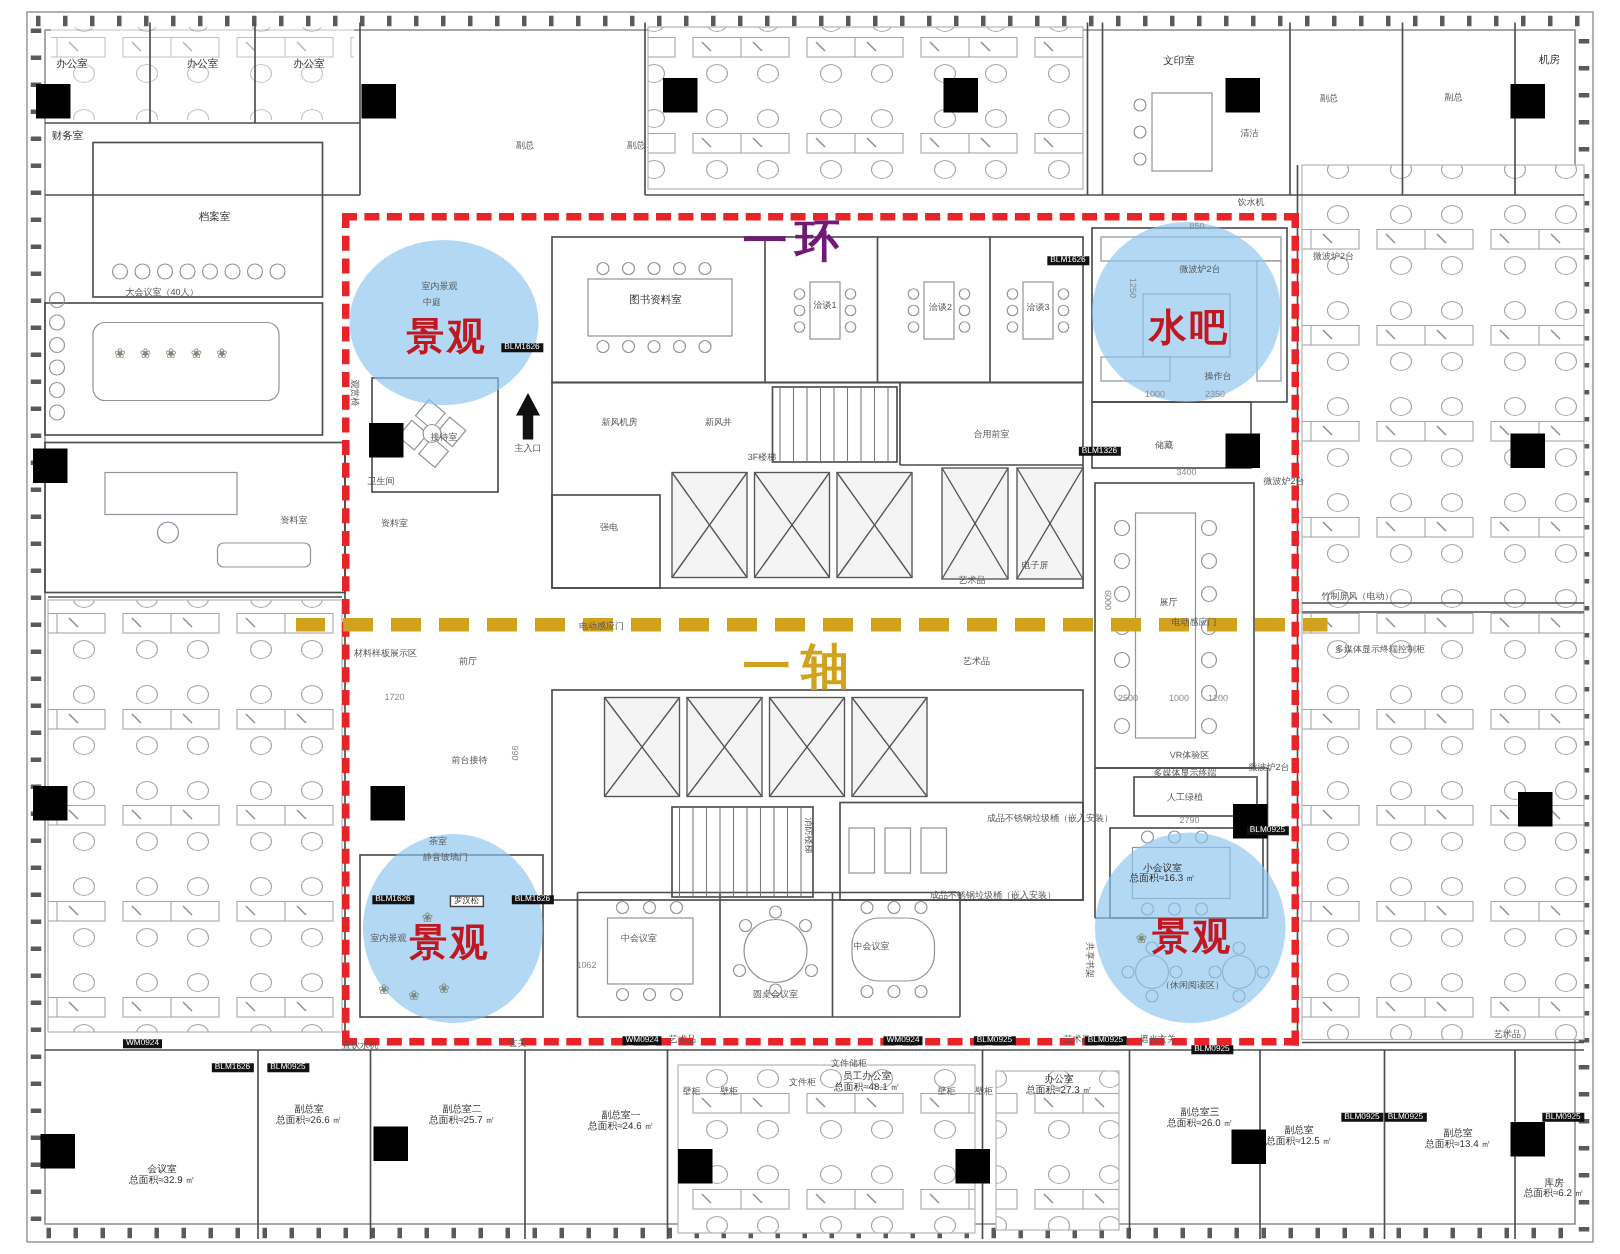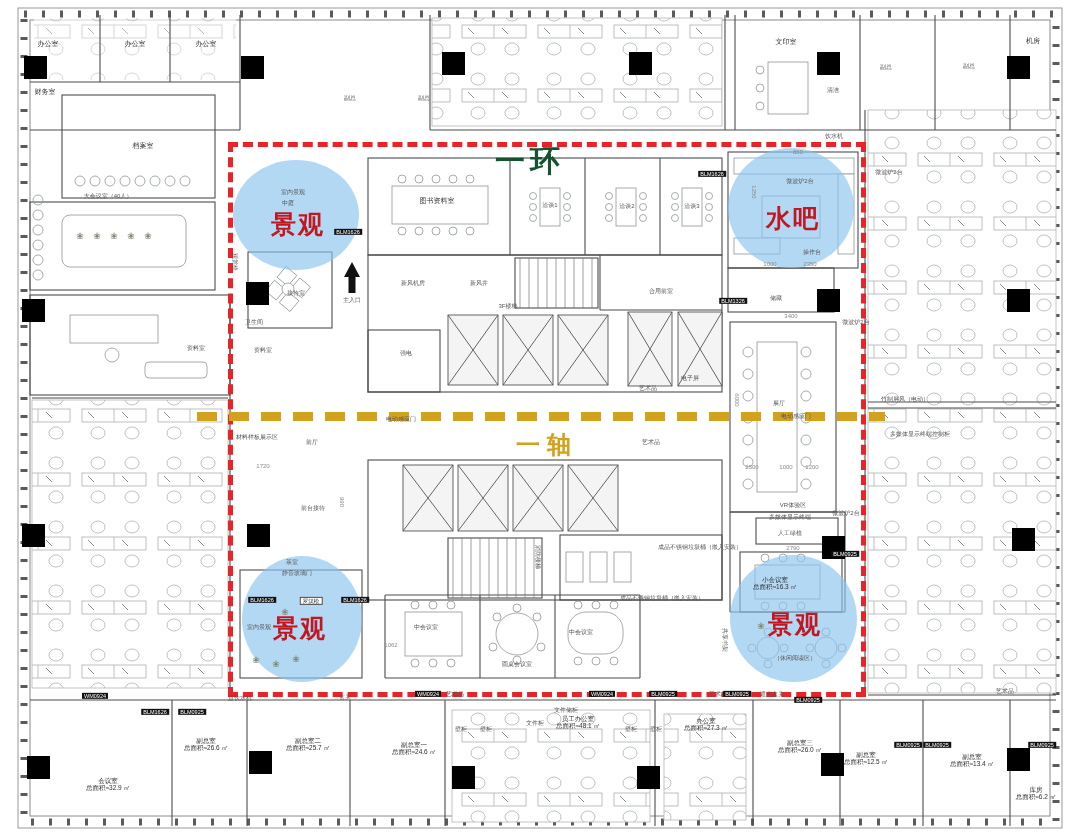--- a/index.html
+++ b/index.html
@@ -23,21 +23,21 @@
   .sm{font-size:6px;color:#555;}
   .dim{font-size:6px;color:#8a8a8a;}
   .area{font-size:6.5px;color:#2e2e2e;}
   .tag{background:#111;color:#fff;font-size:5.5px;padding:0 2px;white-space:nowrap;}
   .wtag{background:#fff;border:0.5px solid #444;color:#222;font-size:5.5px;padding:0 2px;}
   .fl{font-size:9px;color:#7d8a77;}
   .vert{transform:translate(-50%,-50%) rotate(90deg);}
   
   .biglbl{position:absolute;transform:translate(-50%,-50%);font-weight:bold;pointer-events:none;}
   .ring{left:530px;top:161px;font-size:30px;letter-spacing:5px;}
-  .axis{left:547px;top:445px;font-size:24px;letter-spacing:7px;}
+  .axis{left:534px;top:445px;font-size:32px;letter-spacing:7px;}
   .zl{font-size:25px;letter-spacing:2px;}
   .z1{left:298px;top:224px;}
   .z2{left:793px;top:218px;}
   .z3{left:300px;top:628px;}
   .z4{left:795px;top:624px;}
 </style>
 </head>
 <body>
 
 <div id="stage">
@@ -319,21 +319,21 @@
 
   <div class="zc zc1" style="background: rgba(139, 196, 238, 0.66);"></div>
   <div class="zc zc2" style="background: rgba(139, 196, 238, 0.66);"></div>
   <div class="zc zc3" style="background: rgba(139, 196, 238, 0.66);"></div>
   <div class="zc zc4" style="background: rgba(139, 196, 238, 0.66);"></div>
 
   <div class="ringrect" style="border-color: rgb(232, 36, 41);"></div>
 
   <div class="axisline" style="background: repeating-linear-gradient(90deg, rgb(210, 161, 30) 0px, rgb(210, 161, 30) 20px, transparent 20px, transparent 32px);"></div>
 
-  <div class="biglbl ring" style="color: #14532d;">一环</div>
+  <div class="biglbl ring" style="color: #701a75;">一环</div>
   <div class="biglbl axis" style="color: rgb(210, 161, 30);">一轴</div>
   <div class="biglbl zl z1" style="color: rgb(192, 24, 32);">景观</div>
   <div class="biglbl zl z2" style="color: rgb(192, 24, 32);">水吧</div>
   <div class="biglbl zl z3" style="color: rgb(192, 24, 32);">景观</div>
   <div class="biglbl zl z4" style="color: rgb(192, 24, 32);">景观</div>
 
 <div class="lb " style="left: 48px; top: 44px;">办公室</div>
     <div class="lb " style="left: 135px; top: 44px;">办公室</div>
     <div class="lb " style="left: 206px; top: 44px;">办公室</div>
     <div class="lb " style="left: 45px; top: 92px;">财务室</div>

